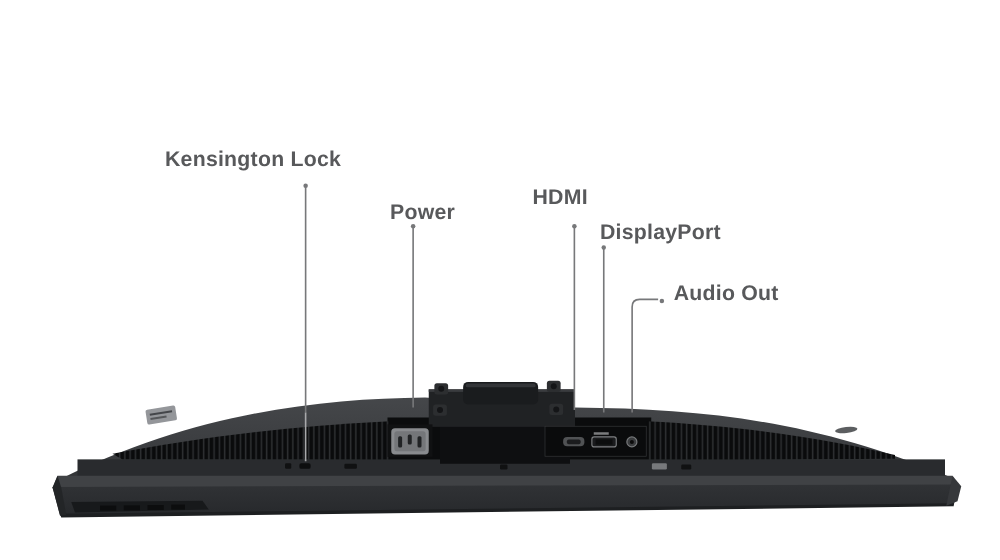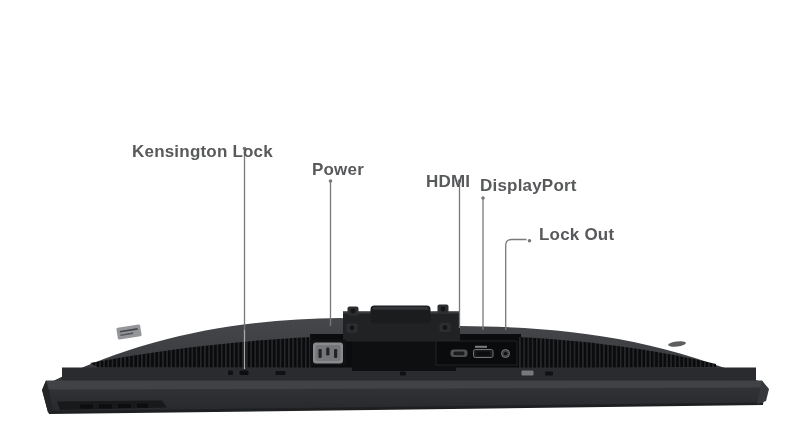--- a/index.html
+++ b/index.html
@@ -14,23 +14,23 @@
   .callout{
     position:absolute;
     font-weight:700;
     font-size:17px;
     line-height:20px;
     letter-spacing:.2px;
     color:#58595b;
     white-space:nowrap;
     user-select:none;
   }
-  #lbl-kensington{left:132px;top:142px;}
+  #lbl-kensington{left:132px;top:118px;}
   #lbl-power{left:312px;top:160px;}
-  #lbl-hdmi{left:426px;top:172px;}
+  #lbl-hdmi{left:426px;top:148px;}
   #lbl-displayport{left:480px;top:176px;text-align:center;}
   #lbl-audio{left:539px;top:225px;}
 </style>
 </head>
 <body>
 
 <div id="stage">
 
   <svg id="monitor-svg" width="800" height="448" viewBox="0 0 800 448">
     <defs>
@@ -156,14 +156,14 @@
         <path d="M505.7,330 L505.7,245.5 Q505.7,239.5 511.7,239.5 L526.5,239.5"></path>
         <circle cx="529.5" cy="240.7" r="1.8" fill="#77787a" stroke="none"></circle>
       </g>
     </g>
   </svg>
 
   <div class="callout" id="lbl-kensington">Kensington Lock</div>
   <div class="callout" id="lbl-power">Power</div>
   <div class="callout" id="lbl-hdmi">HDMI</div>
   <div class="callout" id="lbl-displayport">DisplayPort</div>
-  <div class="callout" id="lbl-audio">Lock Out</div>
+  <div class="callout" id="lbl-audio">Audio Out</div>
 </div>
 
 </body></html>

